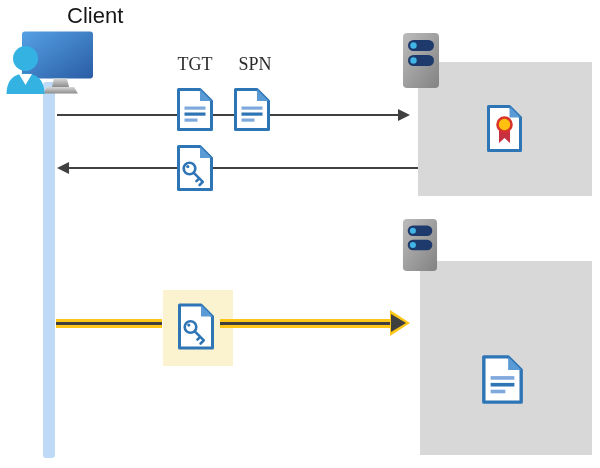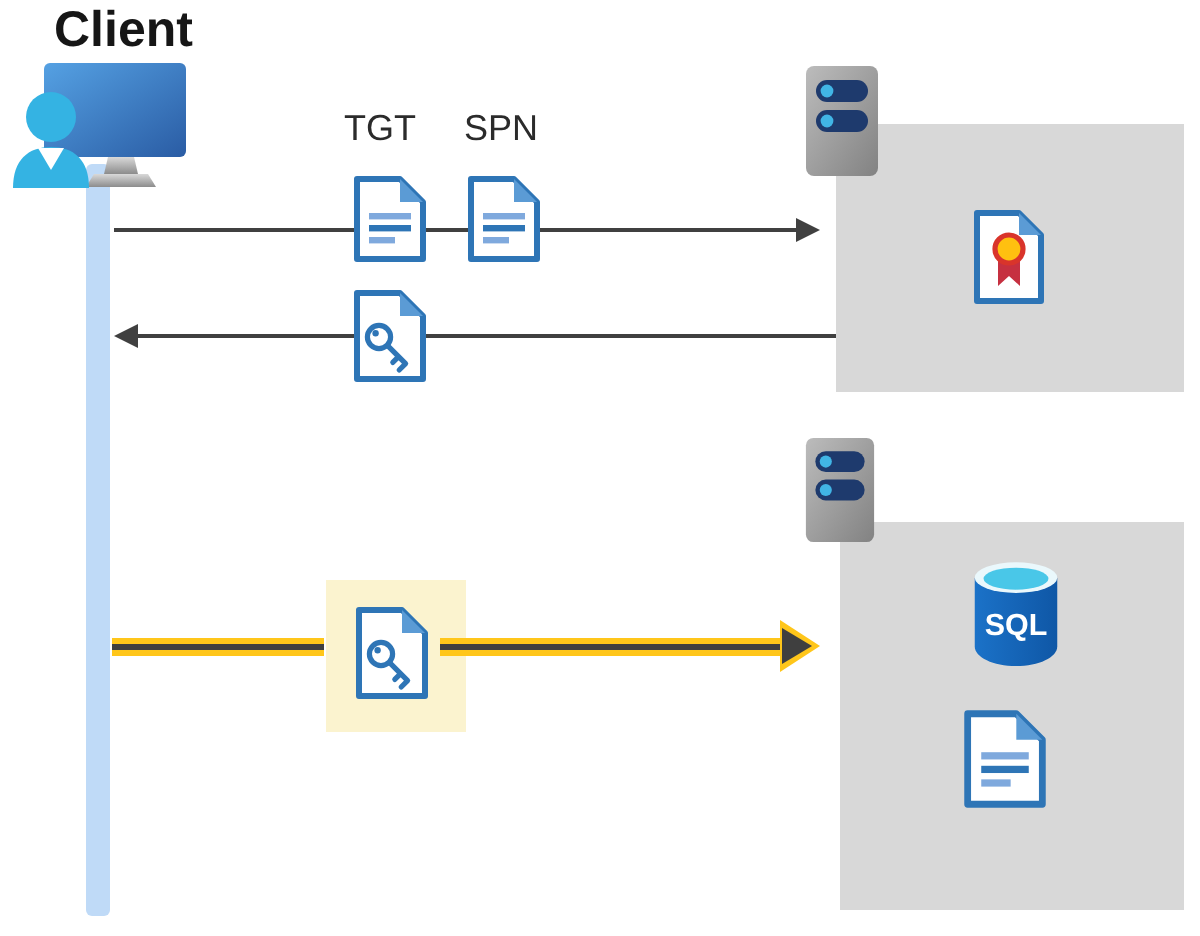--- a/index.html
+++ b/index.html
@@ -1,22 +1,22 @@
 <!DOCTYPE html>
 <html><head>
 <meta charset="utf-8">
 <style>
   html,body{margin:0;padding:0;background:#fff;}
   #canvas{
     position:relative;width:600px;height:468px;background:#ffffff;overflow:hidden;
     font-family:"Liberation Sans",sans-serif;
   }
   .abs{position:absolute;}
-  .title{font-size:25px;font-weight:bold;color:#161616;line-height:25px;}
-  .small-label{font-size:18px;color:#2b2b2b;text-align:left;}
+  .title{font-size:22px;font-weight:normal;color:#161616;line-height:25px;margin-left:40px;}
+  .small-label{font-size:18px;color:#2b2b2b;text-align:center;font-family:Liberation Serif, serif;}
   .file-label{font-size:21px;color:#3a3a3a;text-align:center;}
   .gray-box{background:#d8d8d8;z-index:1;}
   .client-line{background:#bfdaf7;border-radius:3px;z-index:1;}
   .hl-box{background:#fbf3cf;z-index:1;}
   .shaft{height:2px;background:#404040;z-index:2;}
   .head-right{width:0;height:0;border-left:12px solid #404040;border-top:6px solid transparent;border-bottom:6px solid transparent;z-index:2;}
   .head-left{width:0;height:0;border-right:12px solid #404040;border-top:6px solid transparent;border-bottom:6px solid transparent;z-index:2;}
   .yshaft{height:9px;background:linear-gradient(to bottom,#ffc61a 0 3px,#3f3f3f 3px 6px,#ffc61a 6px 9px);z-index:2;}
   .yhead-outer{width:0;height:0;border-left:20px solid #ffc61a;border-top:13px solid transparent;border-bottom:13px solid transparent;z-index:2;}
   .yhead-inner{width:0;height:0;border-left:15px solid #3f3f3f;border-top:9px solid transparent;border-bottom:9px solid transparent;z-index:3;}
@@ -144,28 +144,20 @@
   <div class="abs icon" style="left:402px;top:217px;">
     <svg width="36" height="56" viewBox="0 0 38 57">
       <rect x="1" y="1" width="36" height="55" rx="4" fill="url(#g-srv)"></rect>
       <rect x="6" y="8" width="26" height="11" rx="5.5" fill="#1e3a6d"></rect>
       <circle cx="11.5" cy="13.5" r="3.2" fill="#41b5e5"></circle>
       <rect x="6" y="23" width="26" height="11" rx="5.5" fill="#1e3a6d"></rect>
       <circle cx="11.5" cy="28.5" r="3.2" fill="#41b5e5"></circle>
     </svg>
   </div>
 
-  <div class="abs icon" style="left:485px;top:279px;">
-    <svg width="46" height="55" viewBox="0 0 46 56">
-      <path d="M2,10 V45 C2,50.5 11.4,55 23,55 C34.6,55 44,50.5 44,45 V10 Z" fill="url(#g-sql)"></path>
-      <ellipse cx="23" cy="10" rx="21" ry="7.8" fill="#eaf8fc"></ellipse>
-      <ellipse cx="23" cy="10.5" rx="16.5" ry="5.6" fill="#49c7e8"></ellipse>
-      <text x="23" y="39" text-anchor="middle" font-family="Liberation Sans, sans-serif" font-size="15.5" font-weight="bold" fill="#ffffff">SQL</text>
-    </svg>
-  </div>
 
   <div class="abs icon" style="left:481px;top:354px;">
     <svg width="43" height="51" viewBox="0 0 38 45">
       <path d="M2.5,2.5 h21.5 l11.5,11.5 v28.5 h-33 z" fill="#fff" stroke="#2e75b6" stroke-width="3" stroke-linejoin="round"></path>
       <path d="M24,2.5 v11.5 h11.5 z" fill="#5b9bd5"></path>
       <rect x="8.5" y="19.5" width="21" height="3.2" fill="#7fa9dd"></rect>
       <rect x="8.5" y="25.5" width="21" height="3.2" fill="#2e75b6"></rect>
       <rect x="8.5" y="31.5" width="13" height="3.2" fill="#7fa9dd"></rect>
     </svg>
   </div>

